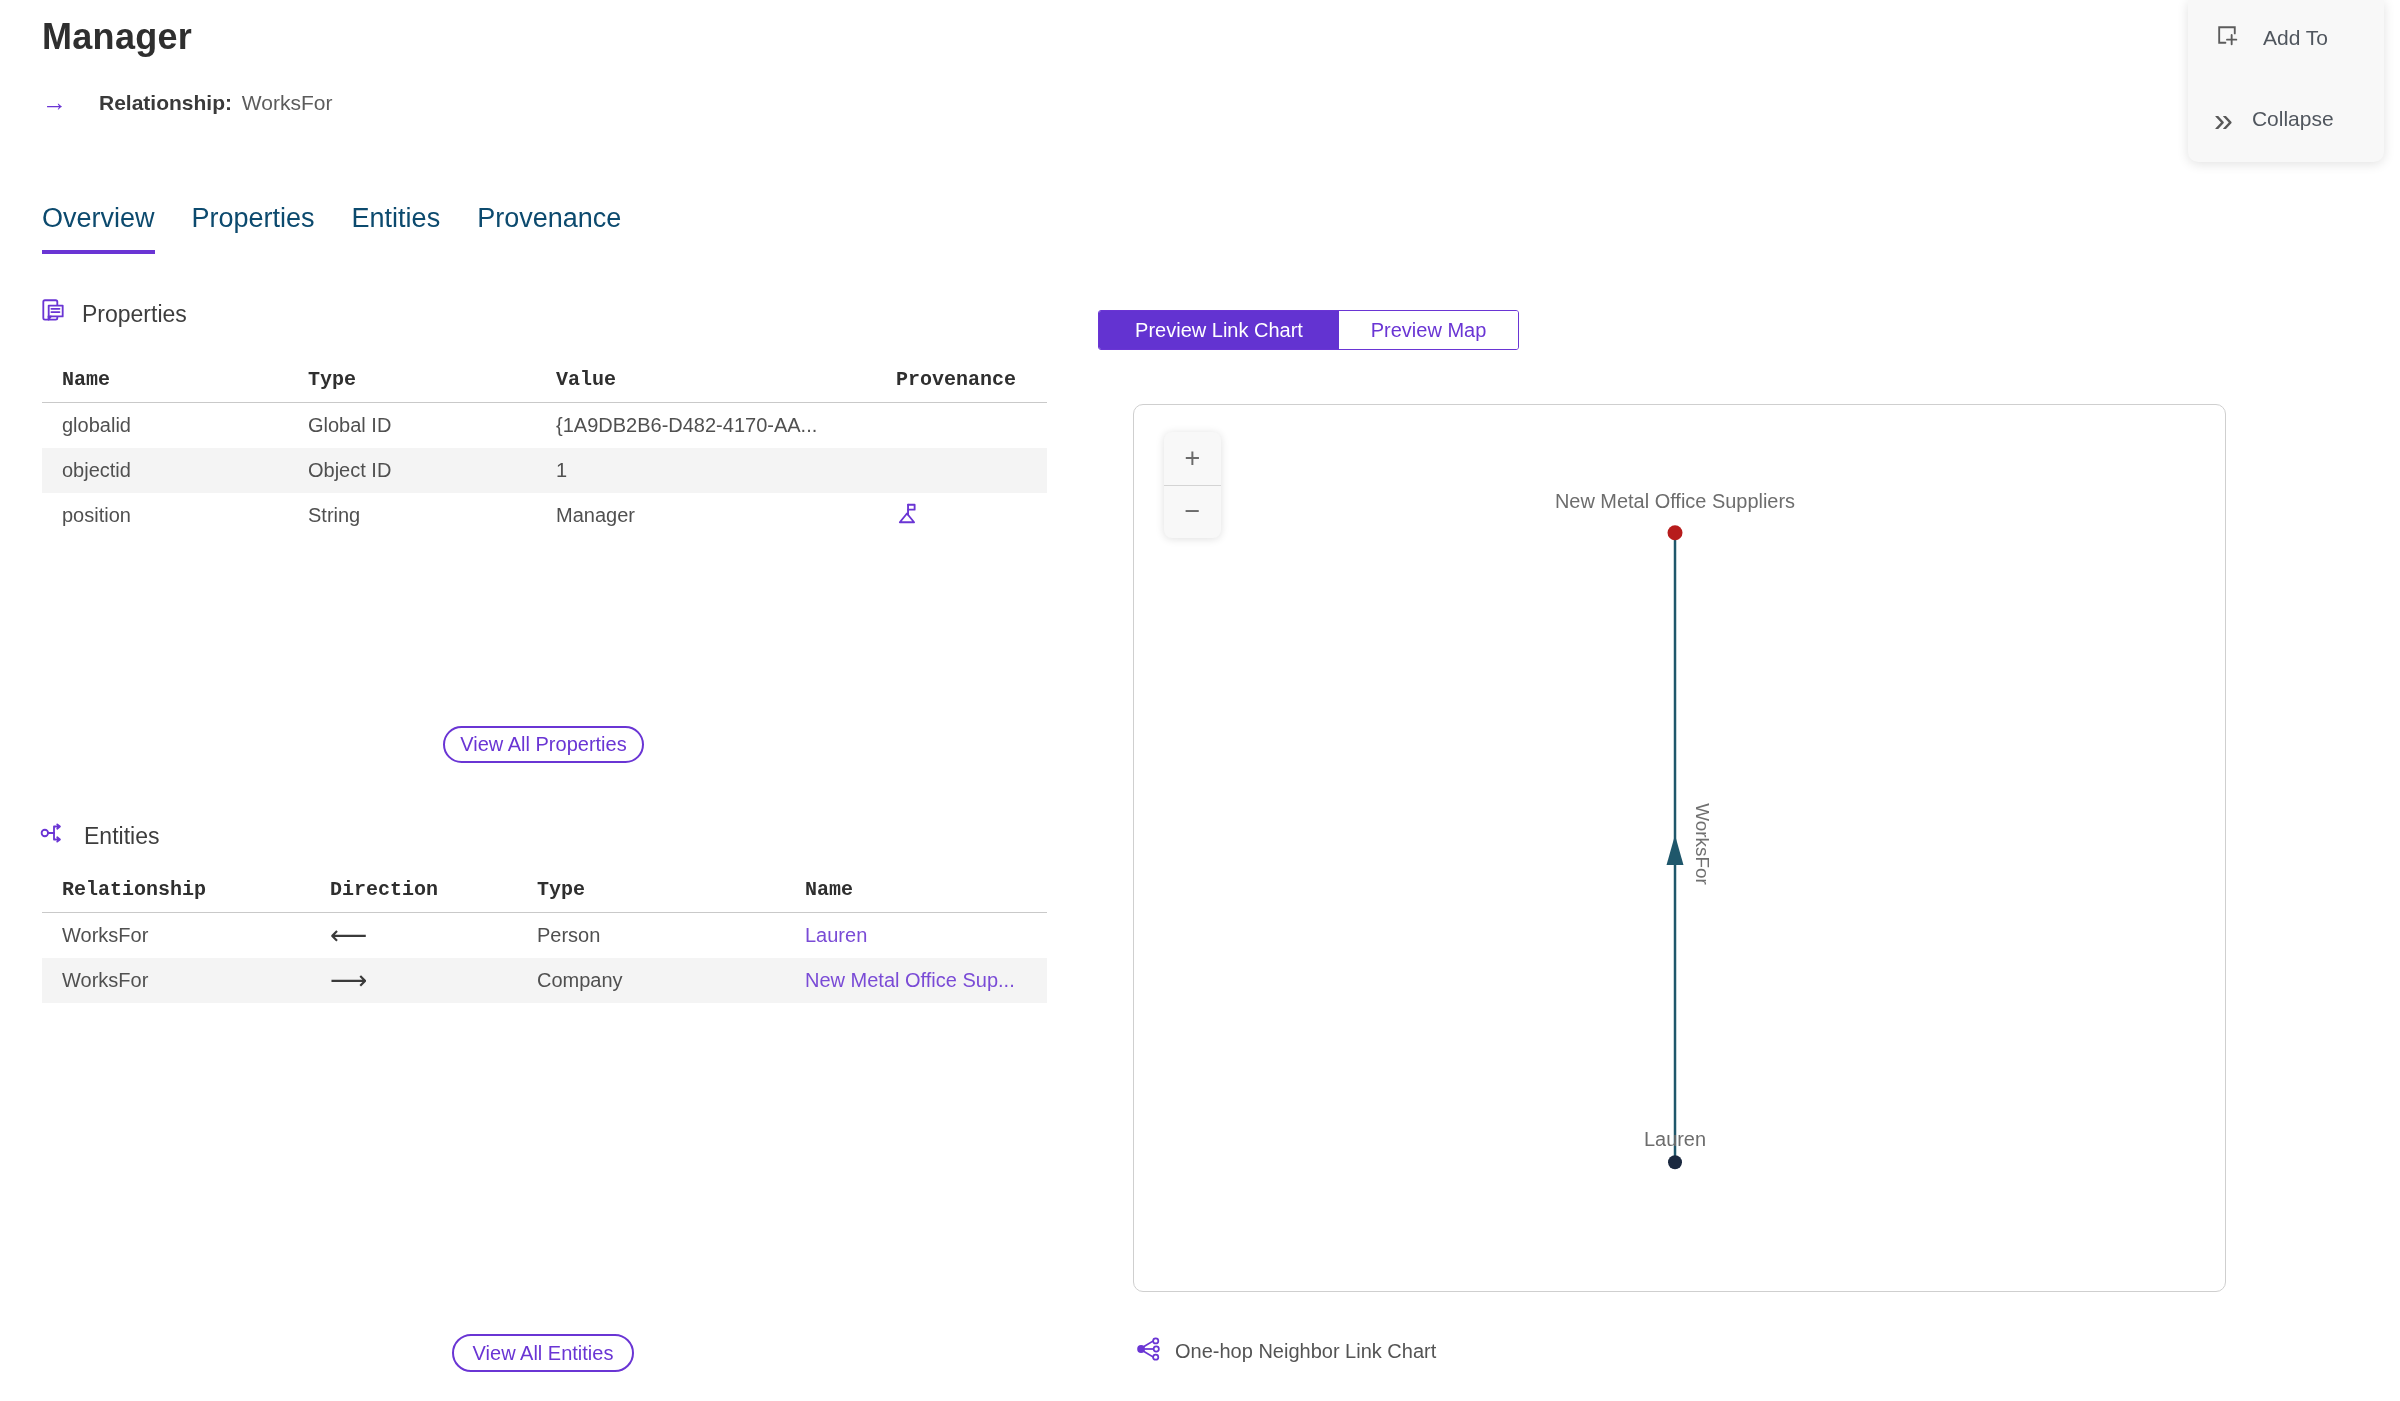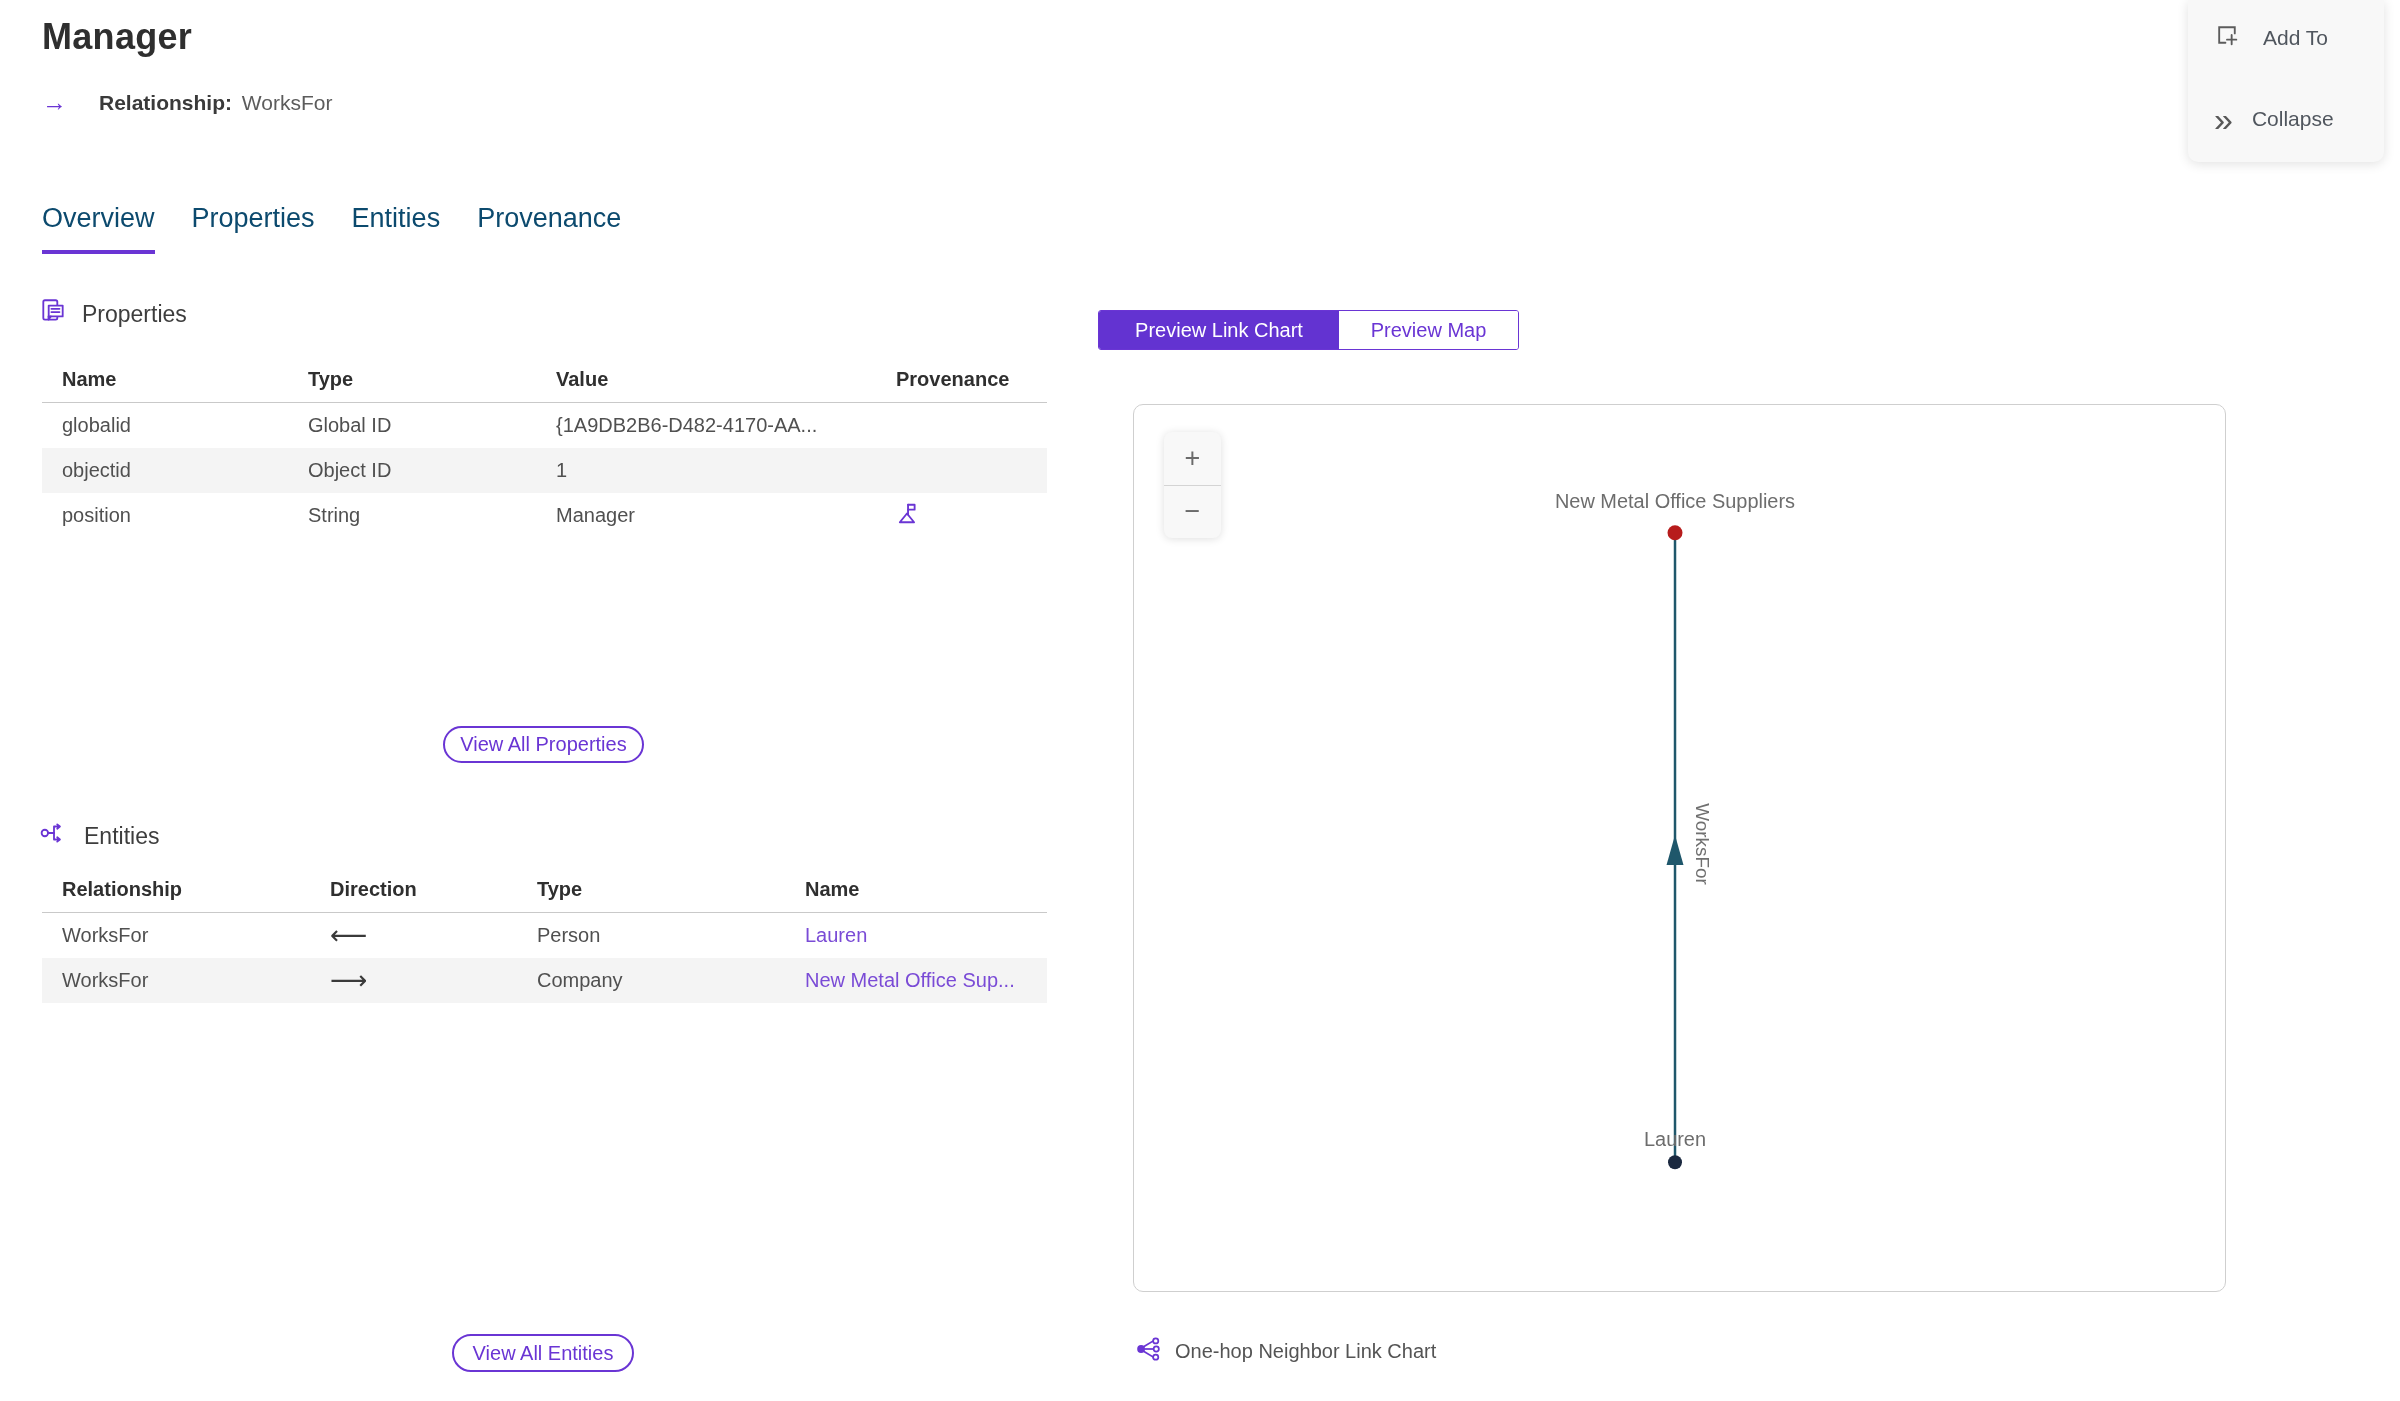--- a/index.html
+++ b/index.html
@@ -32,21 +32,21 @@
   .props-head { left:40px; top:297px; }
   .ents-head  { left:40px; top:820px; }
 
   
   .tbl { left:42px; width:1005px; font-size:20px; }
   .props-tbl { top:356px; }
   .ents-tbl  { top:866px; }
   .trow { display:grid; align-items:center; padding-left:20px; }
   .props-tbl .trow { grid-template-columns:246px 248px 340px 1fr; }
   .ents-tbl  .trow { grid-template-columns:268px 207px 268px 1fr; }
-  .thead { font-weight:700; color:#2f2f2f; height:47px; border-bottom:1px solid #c9c9c9; }
+  .thead { font-weight:700; color:#2f2f2f; height:47px; border-bottom:1px solid #c9c9c9;font-family:Liberation Mono, monospace; }
   .tbody-row { height:45px; color:#505050; }
   .tbody-row.shade { background:#f4f4f4; }
   .dir-arrow { font-size:26px; color:#3a3a3a; }
   .ent-link { color:#7a4bd6; cursor:pointer; }
   .prov-cell { display:flex; align-items:center; }
 
   
   .pill { position:absolute; display:flex; align-items:center; justify-content:center;
           border:2px solid #6a35d4; border-radius:20px; color:#6a35d4; font-size:20px;
           background:#fff; cursor:pointer; }

